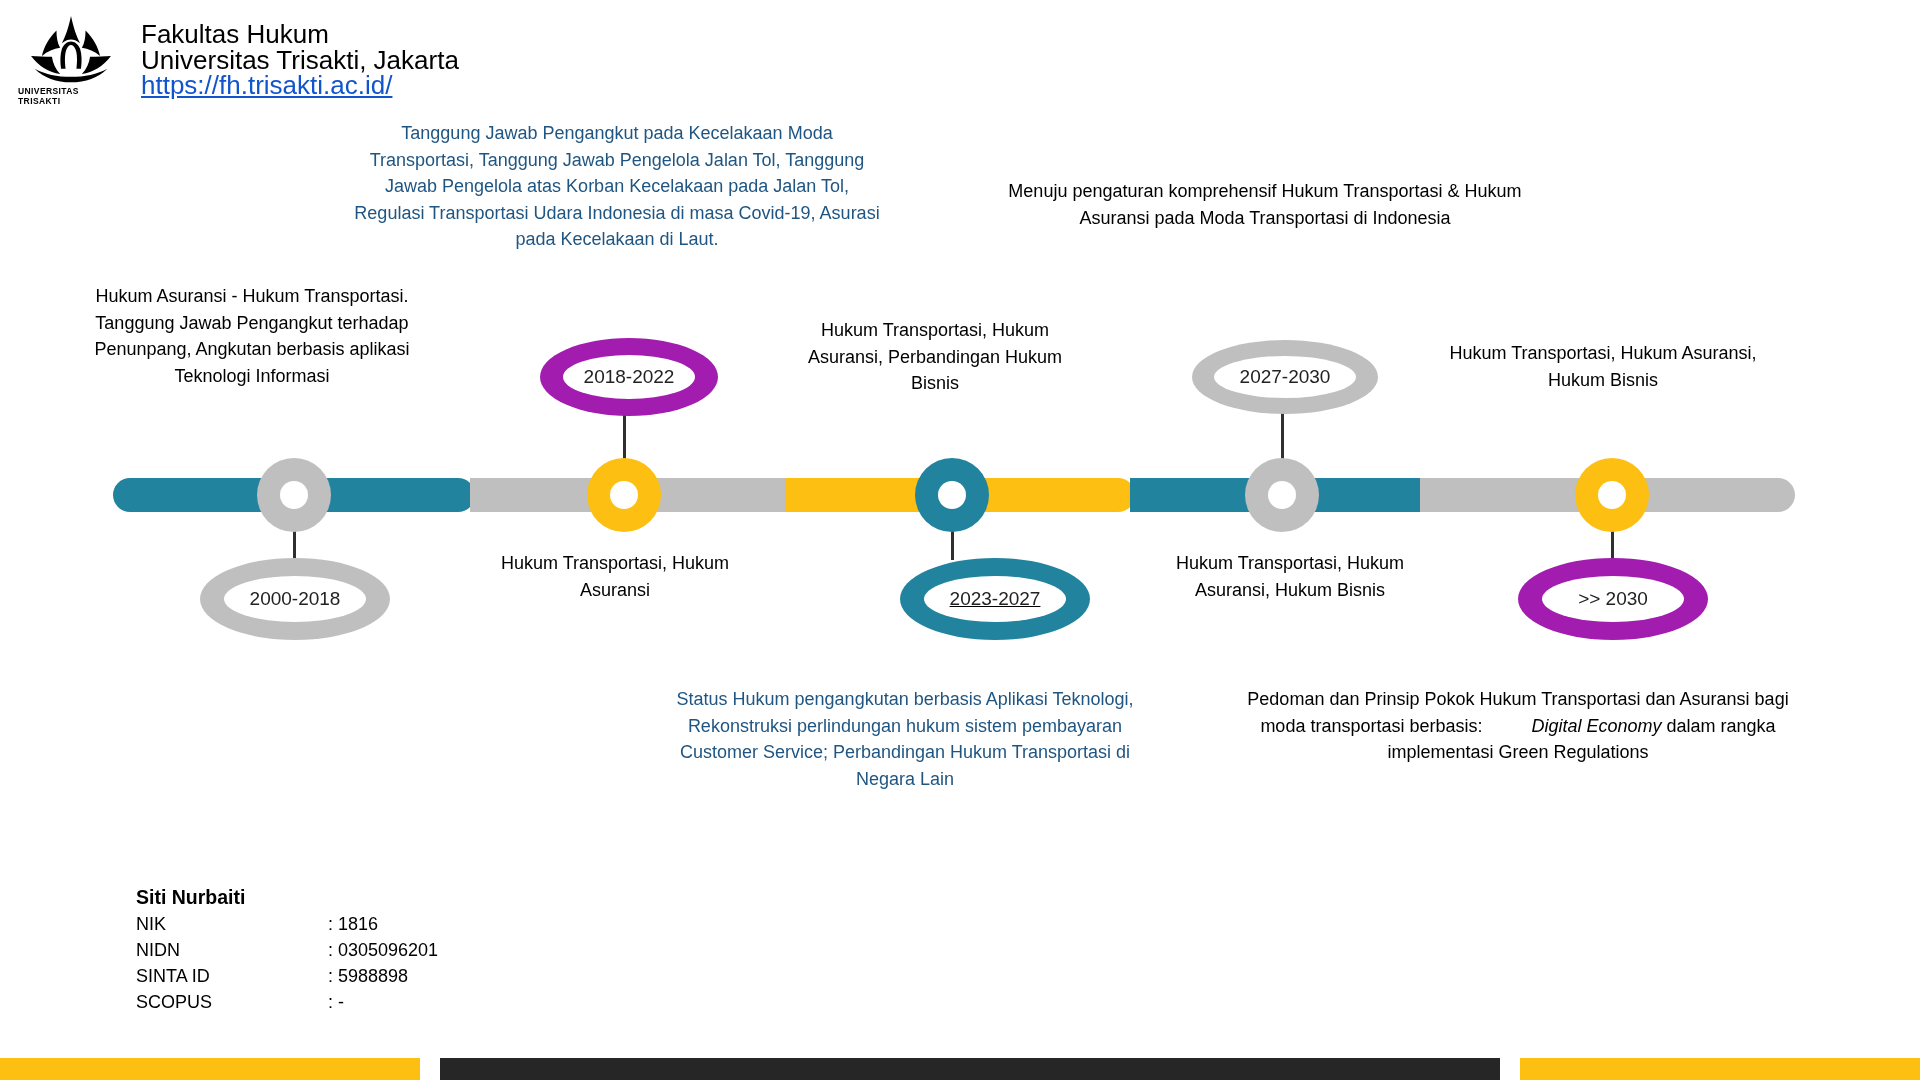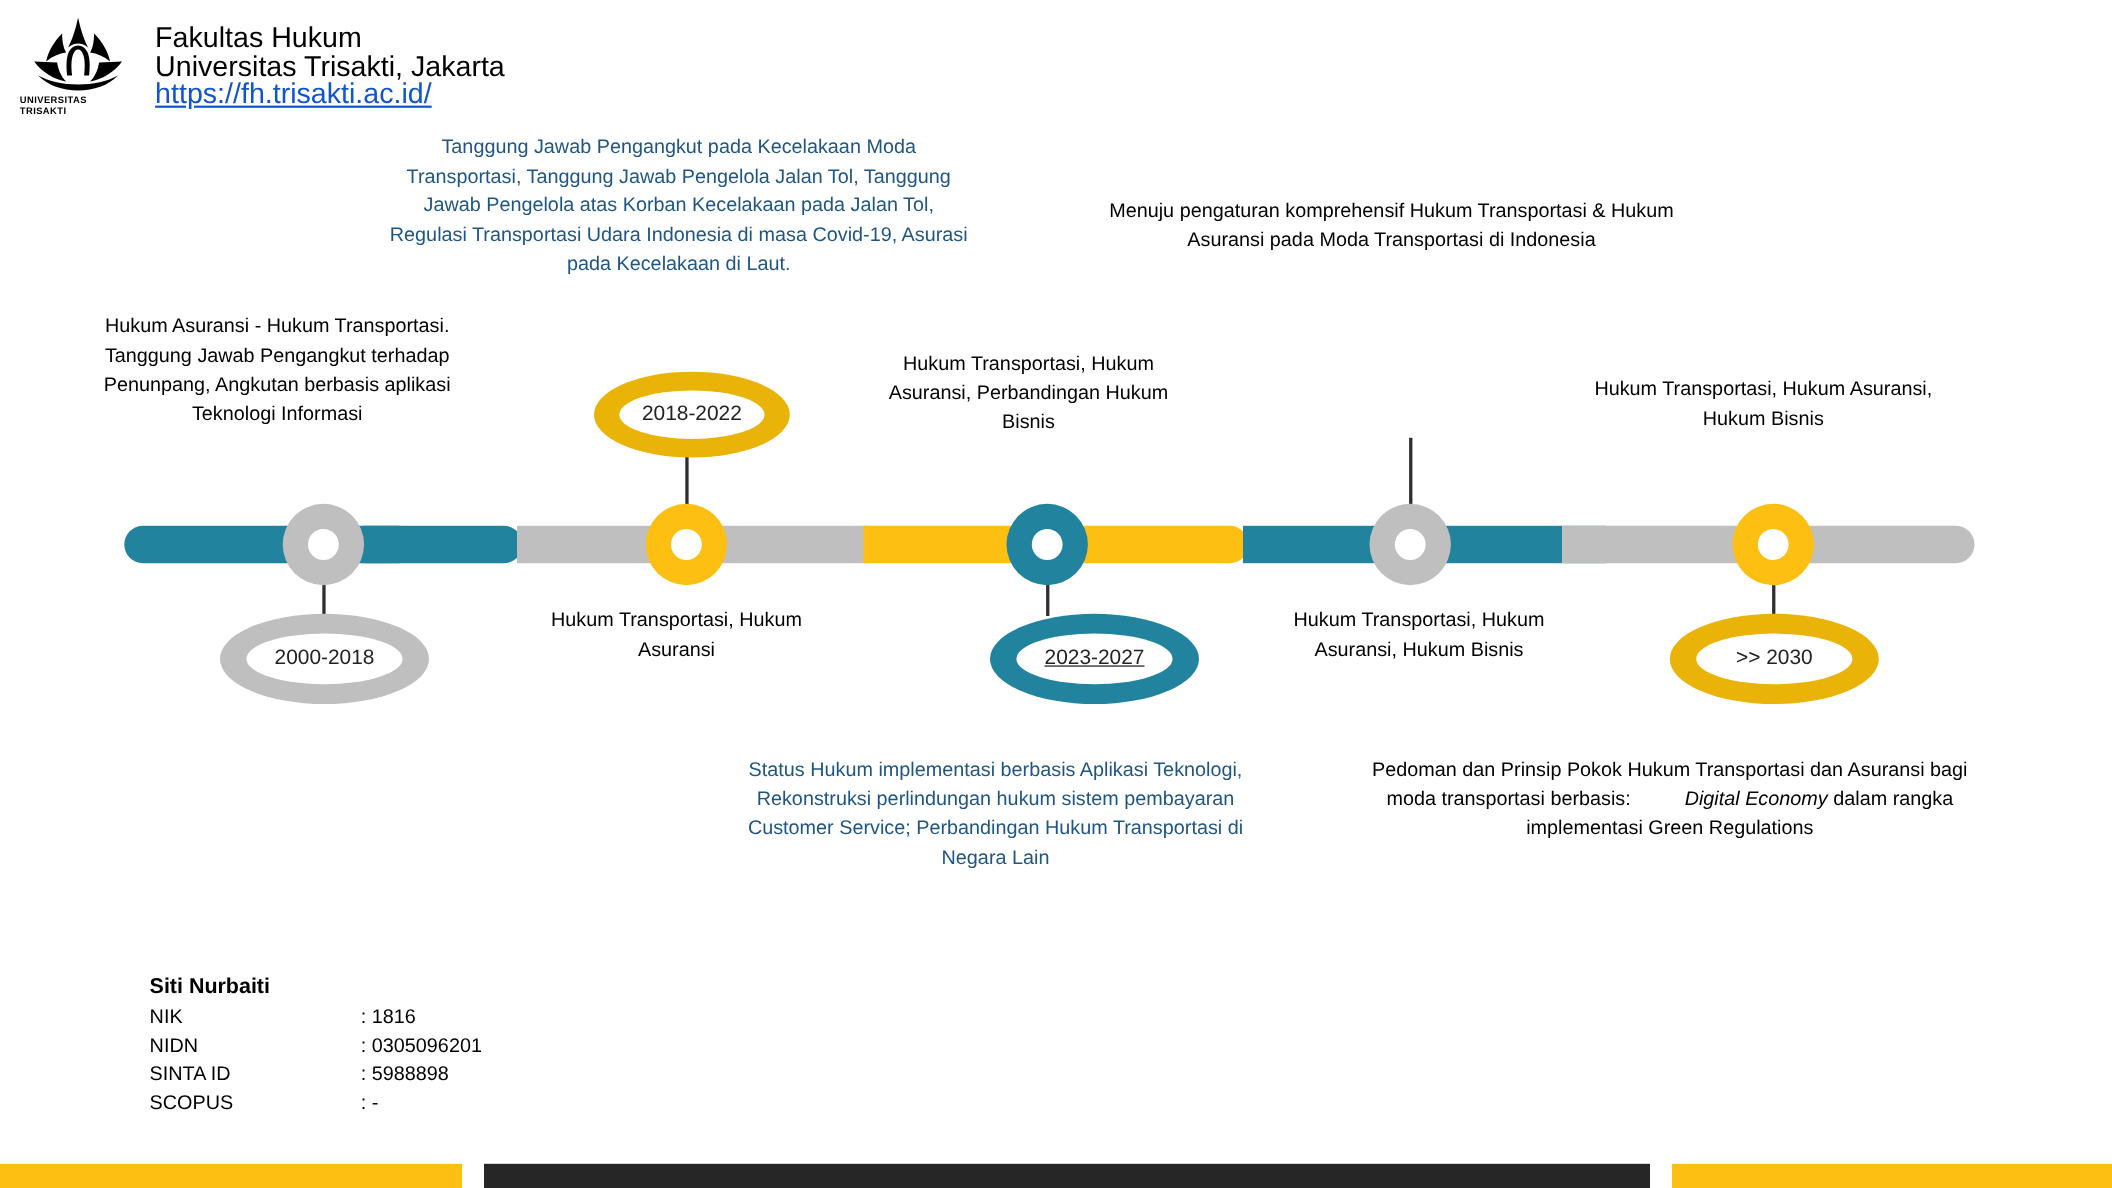--- a/index.html
+++ b/index.html
@@ -126,21 +126,21 @@
     border-radius: 50%;
     background: #ffffff;
     display: flex;
     align-items: center;
     justify-content: center;
     font-size: 19px;
     color: #222222;
     white-space: nowrap;
   }
   .oval.gray   { background: #bfbfbf; }
-  .oval.yellow { background: #eab308; }
+  .oval.yellow { background: #a21caf; }
   .oval.teal   { background: #21839e; }
 
   
   #profile {
     position: absolute;
     left: 136px;
     top: 884px;
     font-size: 19.5px;
     line-height: 26px;
     color: #000;
@@ -239,27 +239,30 @@
   </div>
 
   <div class="oval yellow" style="left:540px; top:338px; width:178px; height:78px;">
     <div class="inner" style="width:132px; height:44px;">2018-2022</div>
   </div>
 
   <div class="oval teal" style="left:900px; top:558px; width:190px; height:82px;text-decoration:underline;">
     <div class="inner" style="width:142px; height:46px;">2023-2027</div>
   </div>
 
+  <div class="oval gray" style="left:1192px; top:340px; width:186px; height:74px;">
+    <div class="inner" style="width:142px; height:42px;">2027-2030</div>
+  </div>
 
   <div class="oval yellow" style="left:1518px; top:558px; width:190px; height:82px;">
     <div class="inner" style="width:142px; height:46px;">&gt;&gt; 2030</div>
   </div>
 </div>
 
-<div class="txt blue" style="left:650px; top:686px; width:510px;">Status Hukum implementasi berbasis Aplikasi Teknologi, Rekonstruksi perlindungan hukum sistem pembayaran Customer Service; Perbandingan Hukum Transportasi di Negara Lain</div>
+<div class="txt blue" style="left:650px; top:686px; width:510px;">Status Hukum pengangkutan berbasis Aplikasi Teknologi, Rekonstruksi perlindungan hukum sistem pembayaran Customer Service; Perbandingan Hukum Transportasi di Negara Lain</div>
 
 <div class="txt" style="left:1228px; top:686px; width:580px;"><span>Pedoman dan Prinsip Pokok Hukum Transportasi dan Asuransi bagi moda transportasi berbasis: </span><em>Digital Economy</em><span> dalam rangka implementasi Green Regulations</span></div>
 
 <div id="profile">
   <div id="profile-name">Siti Nurbaiti</div>
   <table>
     <tbody>
       <tr>
         <td class="k">NIK</td>
         <td>: 1816</td>

